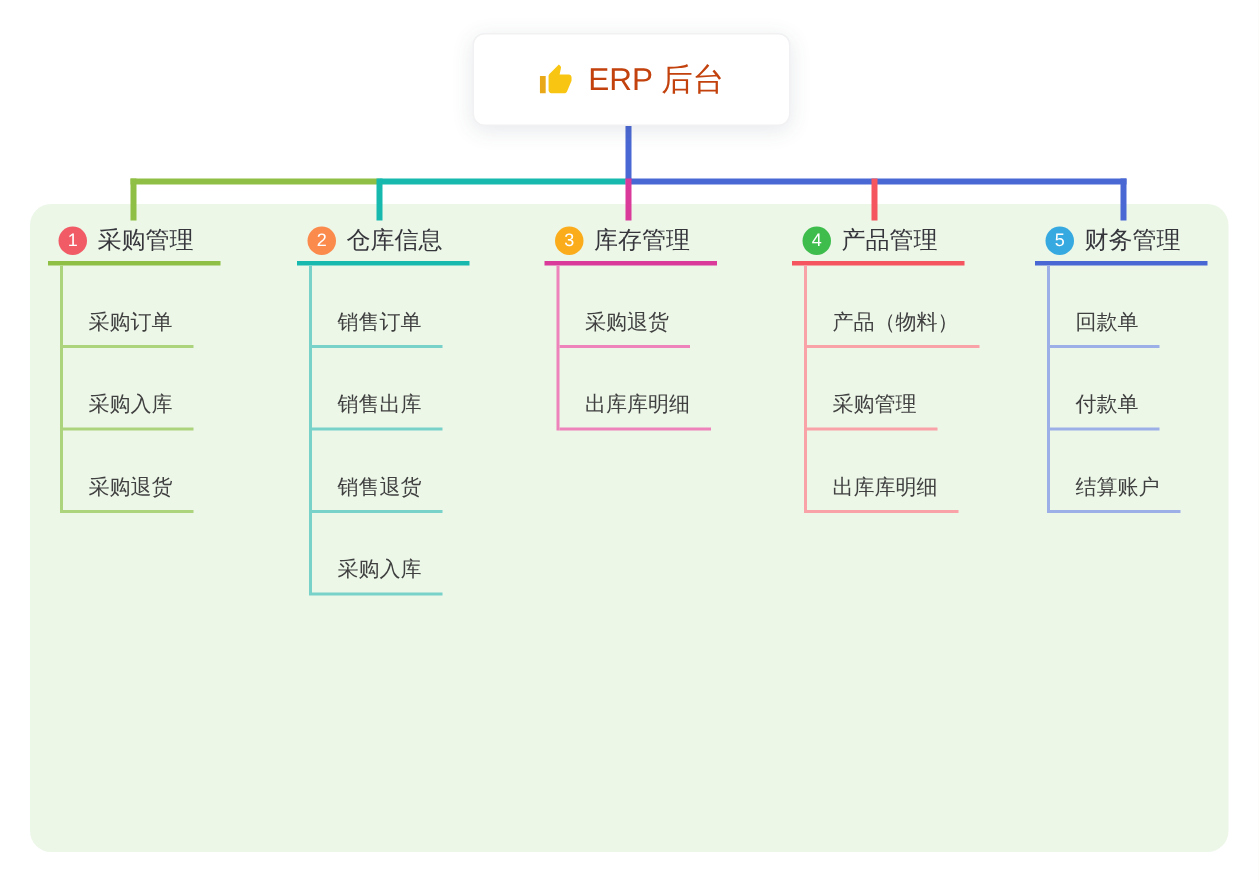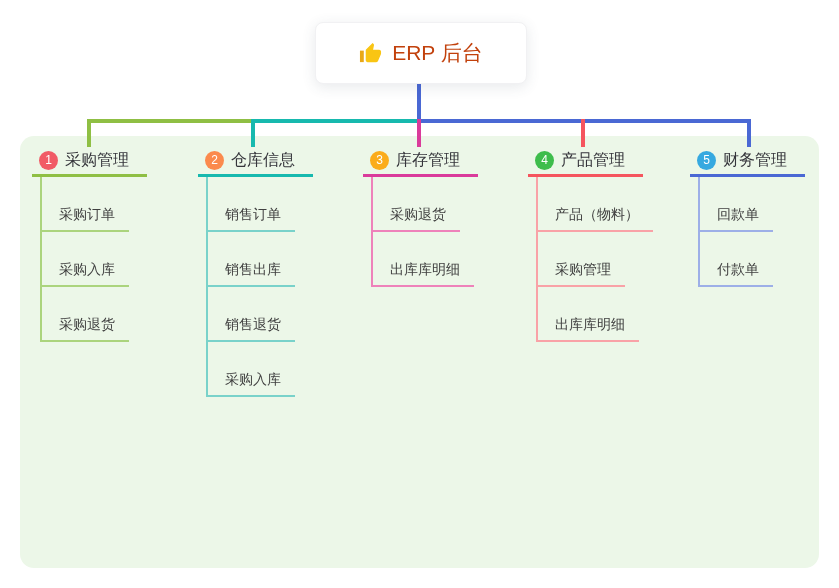--- a/index.html
+++ b/index.html
@@ -199,16 +199,19 @@
       <span class="badge" style="background: rgb(54, 169, 224);">5</span>
       <span class="branch-title">财务管理</span>
     </div>
     <div class="branch-body">
         <div class="child-row">
           <span class="child-label">回款单</span>
         </div>
         <div class="child-row">
           <span class="child-label">付款单</span>
         </div>
+        <div class="child-row">
+          <span class="child-label">结算账户</span>
+        </div>
       </div>
   </section>
 
 </div>
 
 </body></html>

